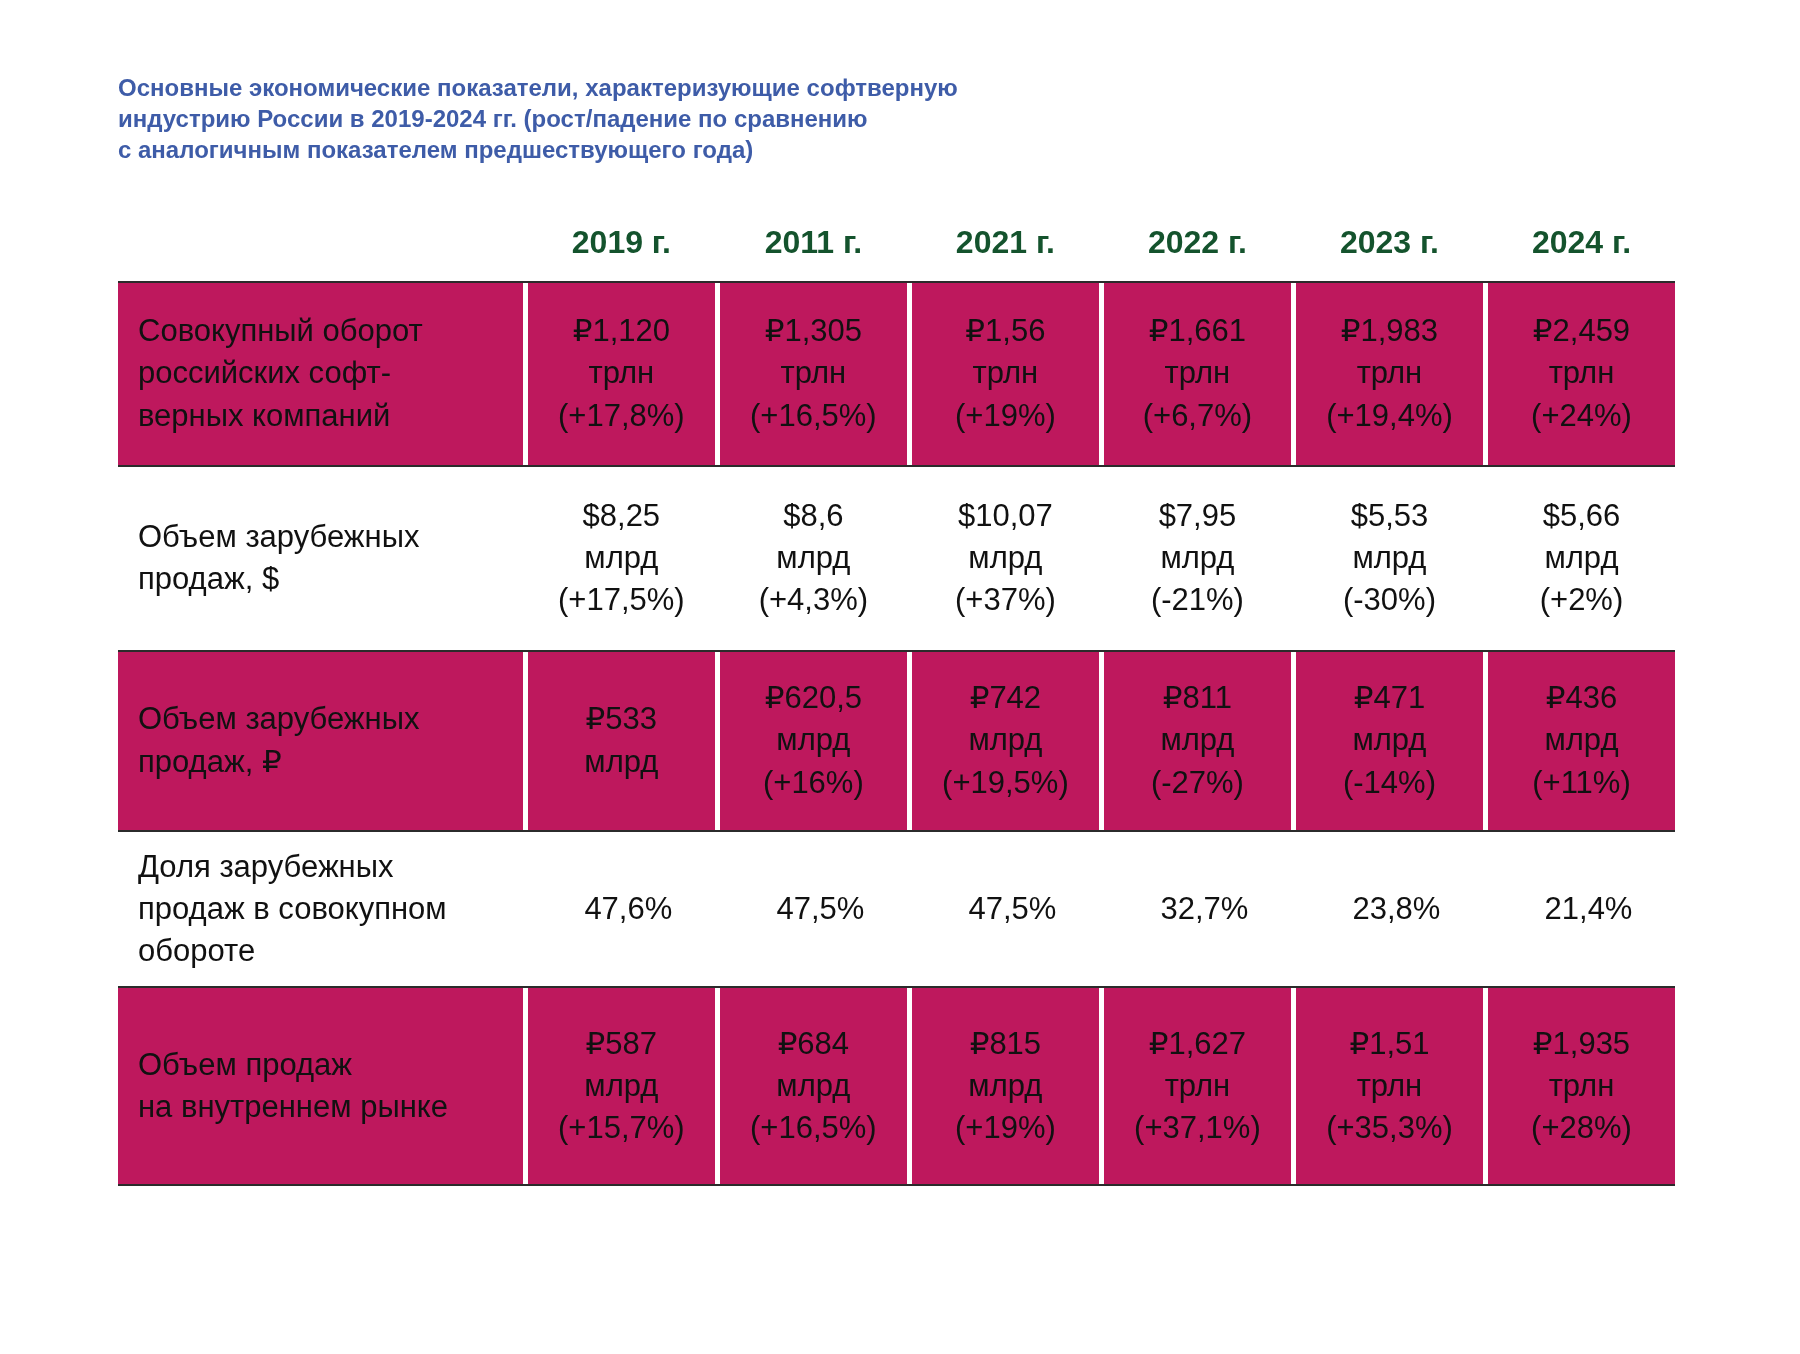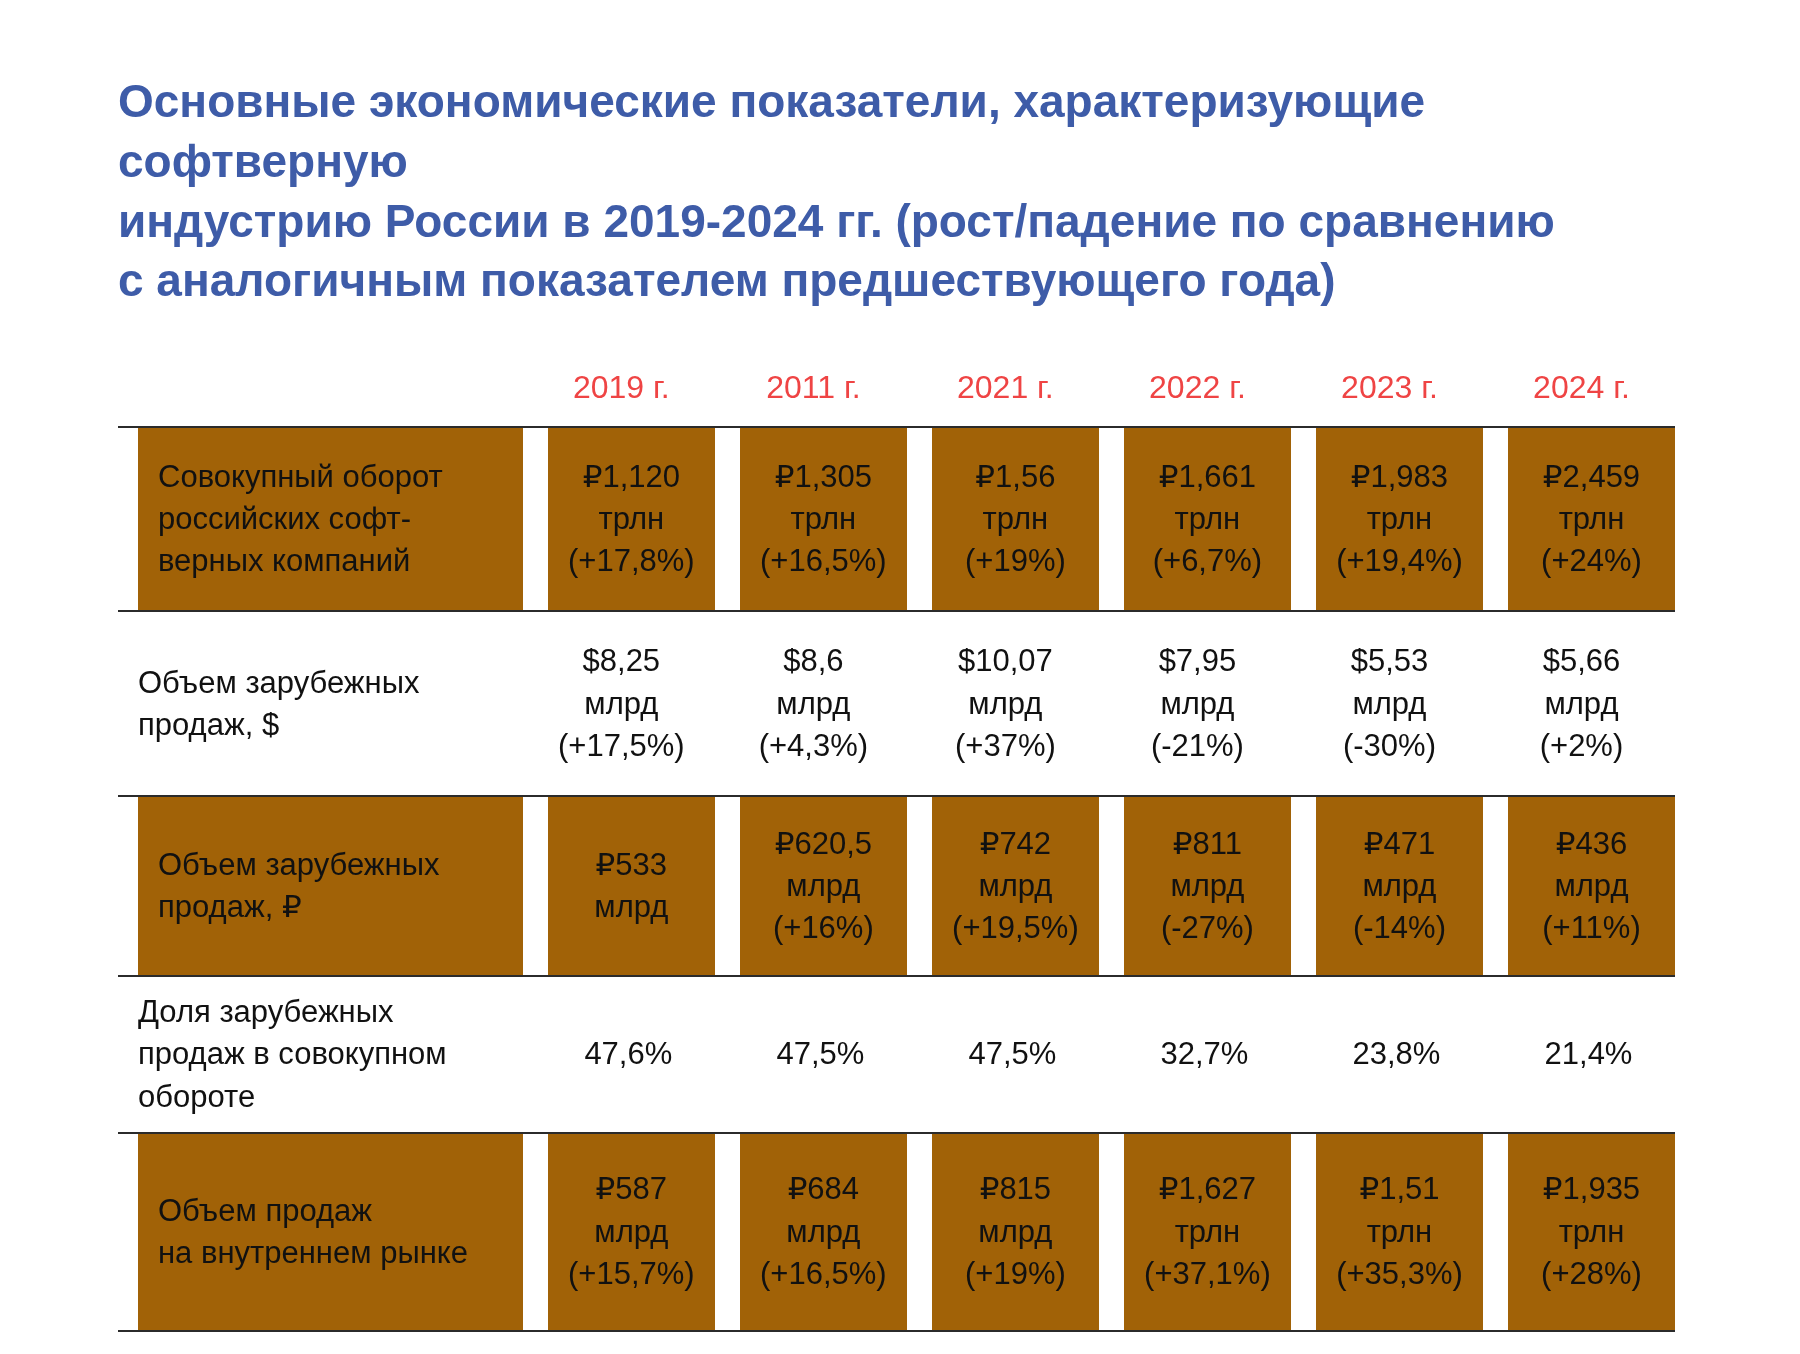--- a/index.html
+++ b/index.html
@@ -6,45 +6,45 @@
   html, body { background: #ffffff; }
   body {
     width: 1800px; height: 1354px;
     font-family: "Liberation Sans", "DejaVu Sans", sans-serif;
     color: #111111;
     overflow: hidden;
   }
   .page { padding: 72px 125px 0 118px; }
 
   .title {
-    font-size: 46px;
+    font-size: 24px;
     font-weight: bold;
     line-height: 1.3;
     color: #3E5CA8;
     white-space: pre-line;
   }
 
   .grid {
     display: grid;
     grid-template-columns: 26% repeat(6, 1fr);
     column-gap: 5px;
   }
 
   .header-row { margin-top: 58px; padding-bottom: 20px; }
   .year {
     display: flex; align-items: center; justify-content: center;
-    color: #ef4444;
+    color: #14532d;
     font-size: 32px;
-    font-weight: 400;
+    font-weight: 700;
   }
 
   .ttable { width: 100%; }
   .trow { border-top: 2px solid #2B2B2B; background: #ffffff; }
   .trow:last-child { border-bottom: 2px solid #2B2B2B; }
-  .trow.shaded .cell { background: #a16207; margin-left: 20px; }
+  .trow.shaded .cell { background: #be185d; }
 
   .cell {
     display: flex;
     align-items: center;
     justify-content: center;
     text-align: center;
     font-size: 31px;
     line-height: 1.36;
     white-space: pre-line;
     padding: 14px 4px;

